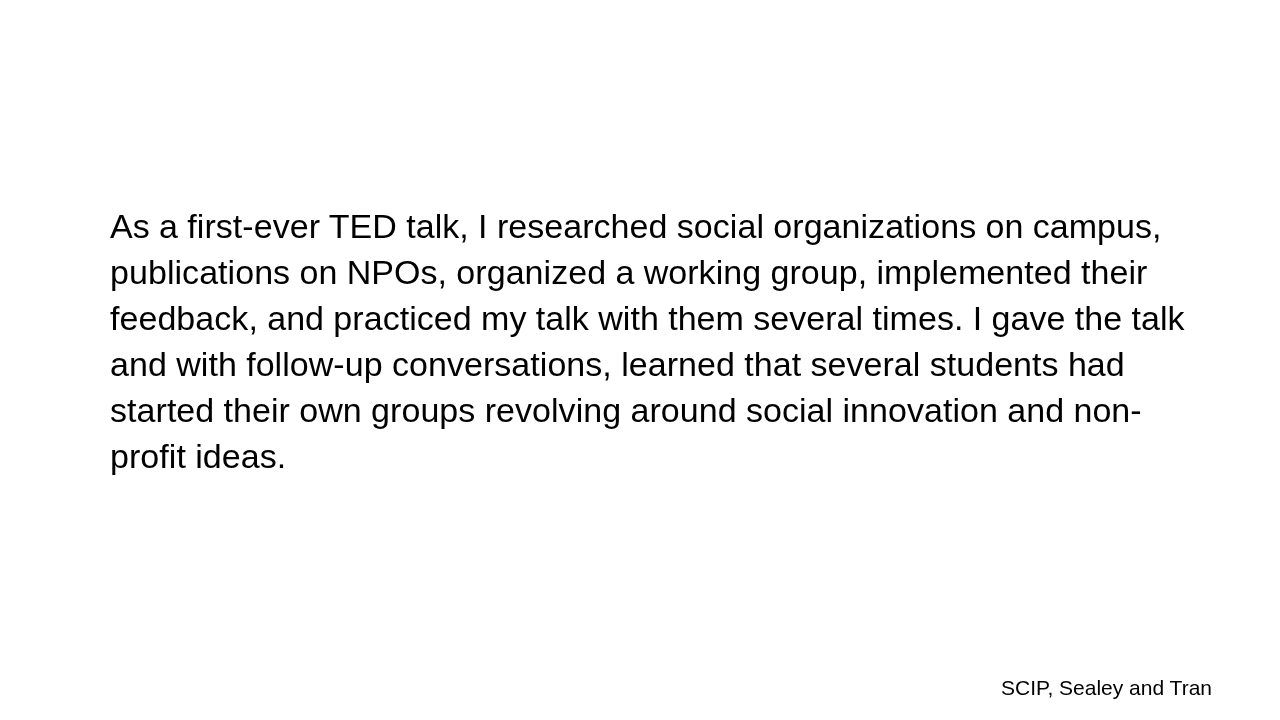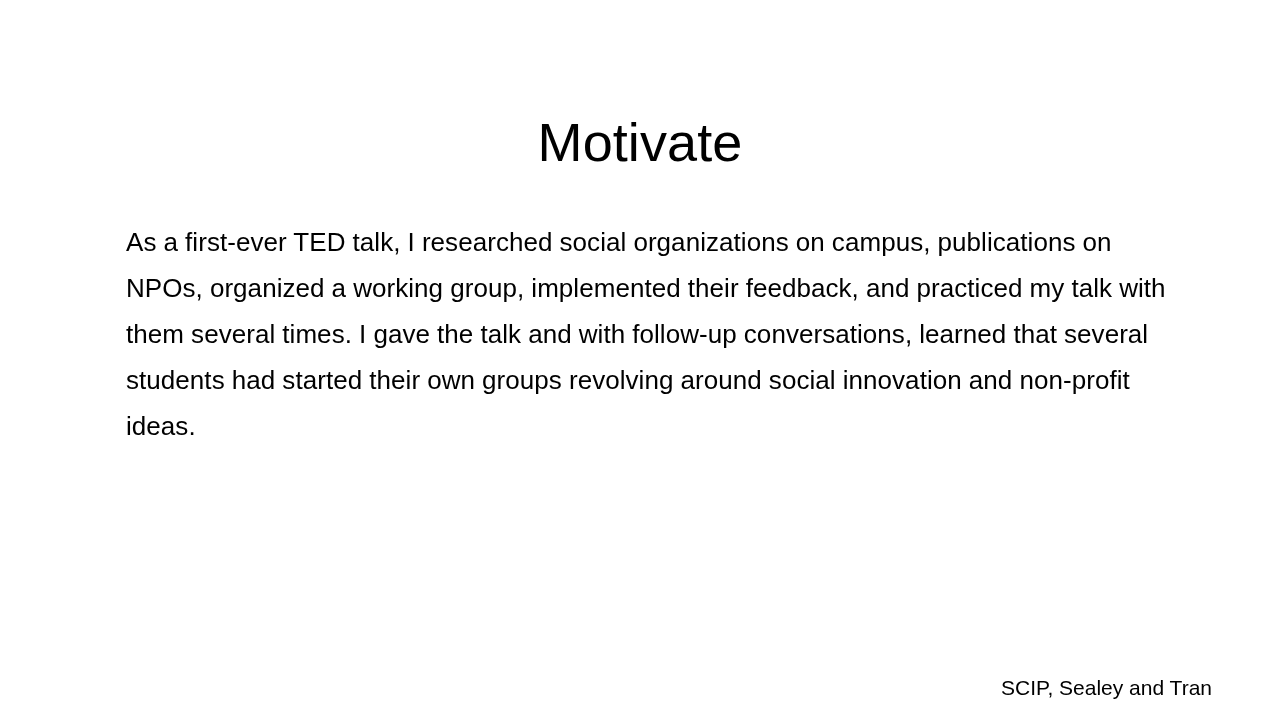--- a/index.html
+++ b/index.html
@@ -41,22 +41,22 @@
 
   
   .slide-body {
     position: absolute;
     left: 110px;
     top: 203px;
     width: 1078px;
   }
 
   .body-paragraph {
-    margin: 16px;
-    font-size: 26px;
+    margin: 0;
+    font-size: 34px;
     line-height: 46px;
     font-weight: 400;
     color: #000000;
     text-align: left;
     letter-spacing: 0.05px;
     word-spacing: -0.2px;
   }
 
   
   .slide-footer {
@@ -71,21 +71,20 @@
     color: #000000;
     white-space: nowrap;
     margin-top: 32px;
   }
 </style>
 </head>
 <body>
 
 <div class="slide">
 
-  <h1 class="slide-title">Motivate</h1>
 
   <div class="slide-body">
     <p class="body-paragraph">As a first-ever TED talk, I researched social organizations on campus, publications on NPOs, organized a working group, implemented their feedback, and practiced my talk with them several times. I gave the talk and with follow-up conversations, learned that several students had started their own groups revolving around social innovation and non-profit ideas.</p>
   </div>
 
   <div class="slide-footer">SCIP, Sealey and Tran</div>
 
 </div>
 
 </body></html>

